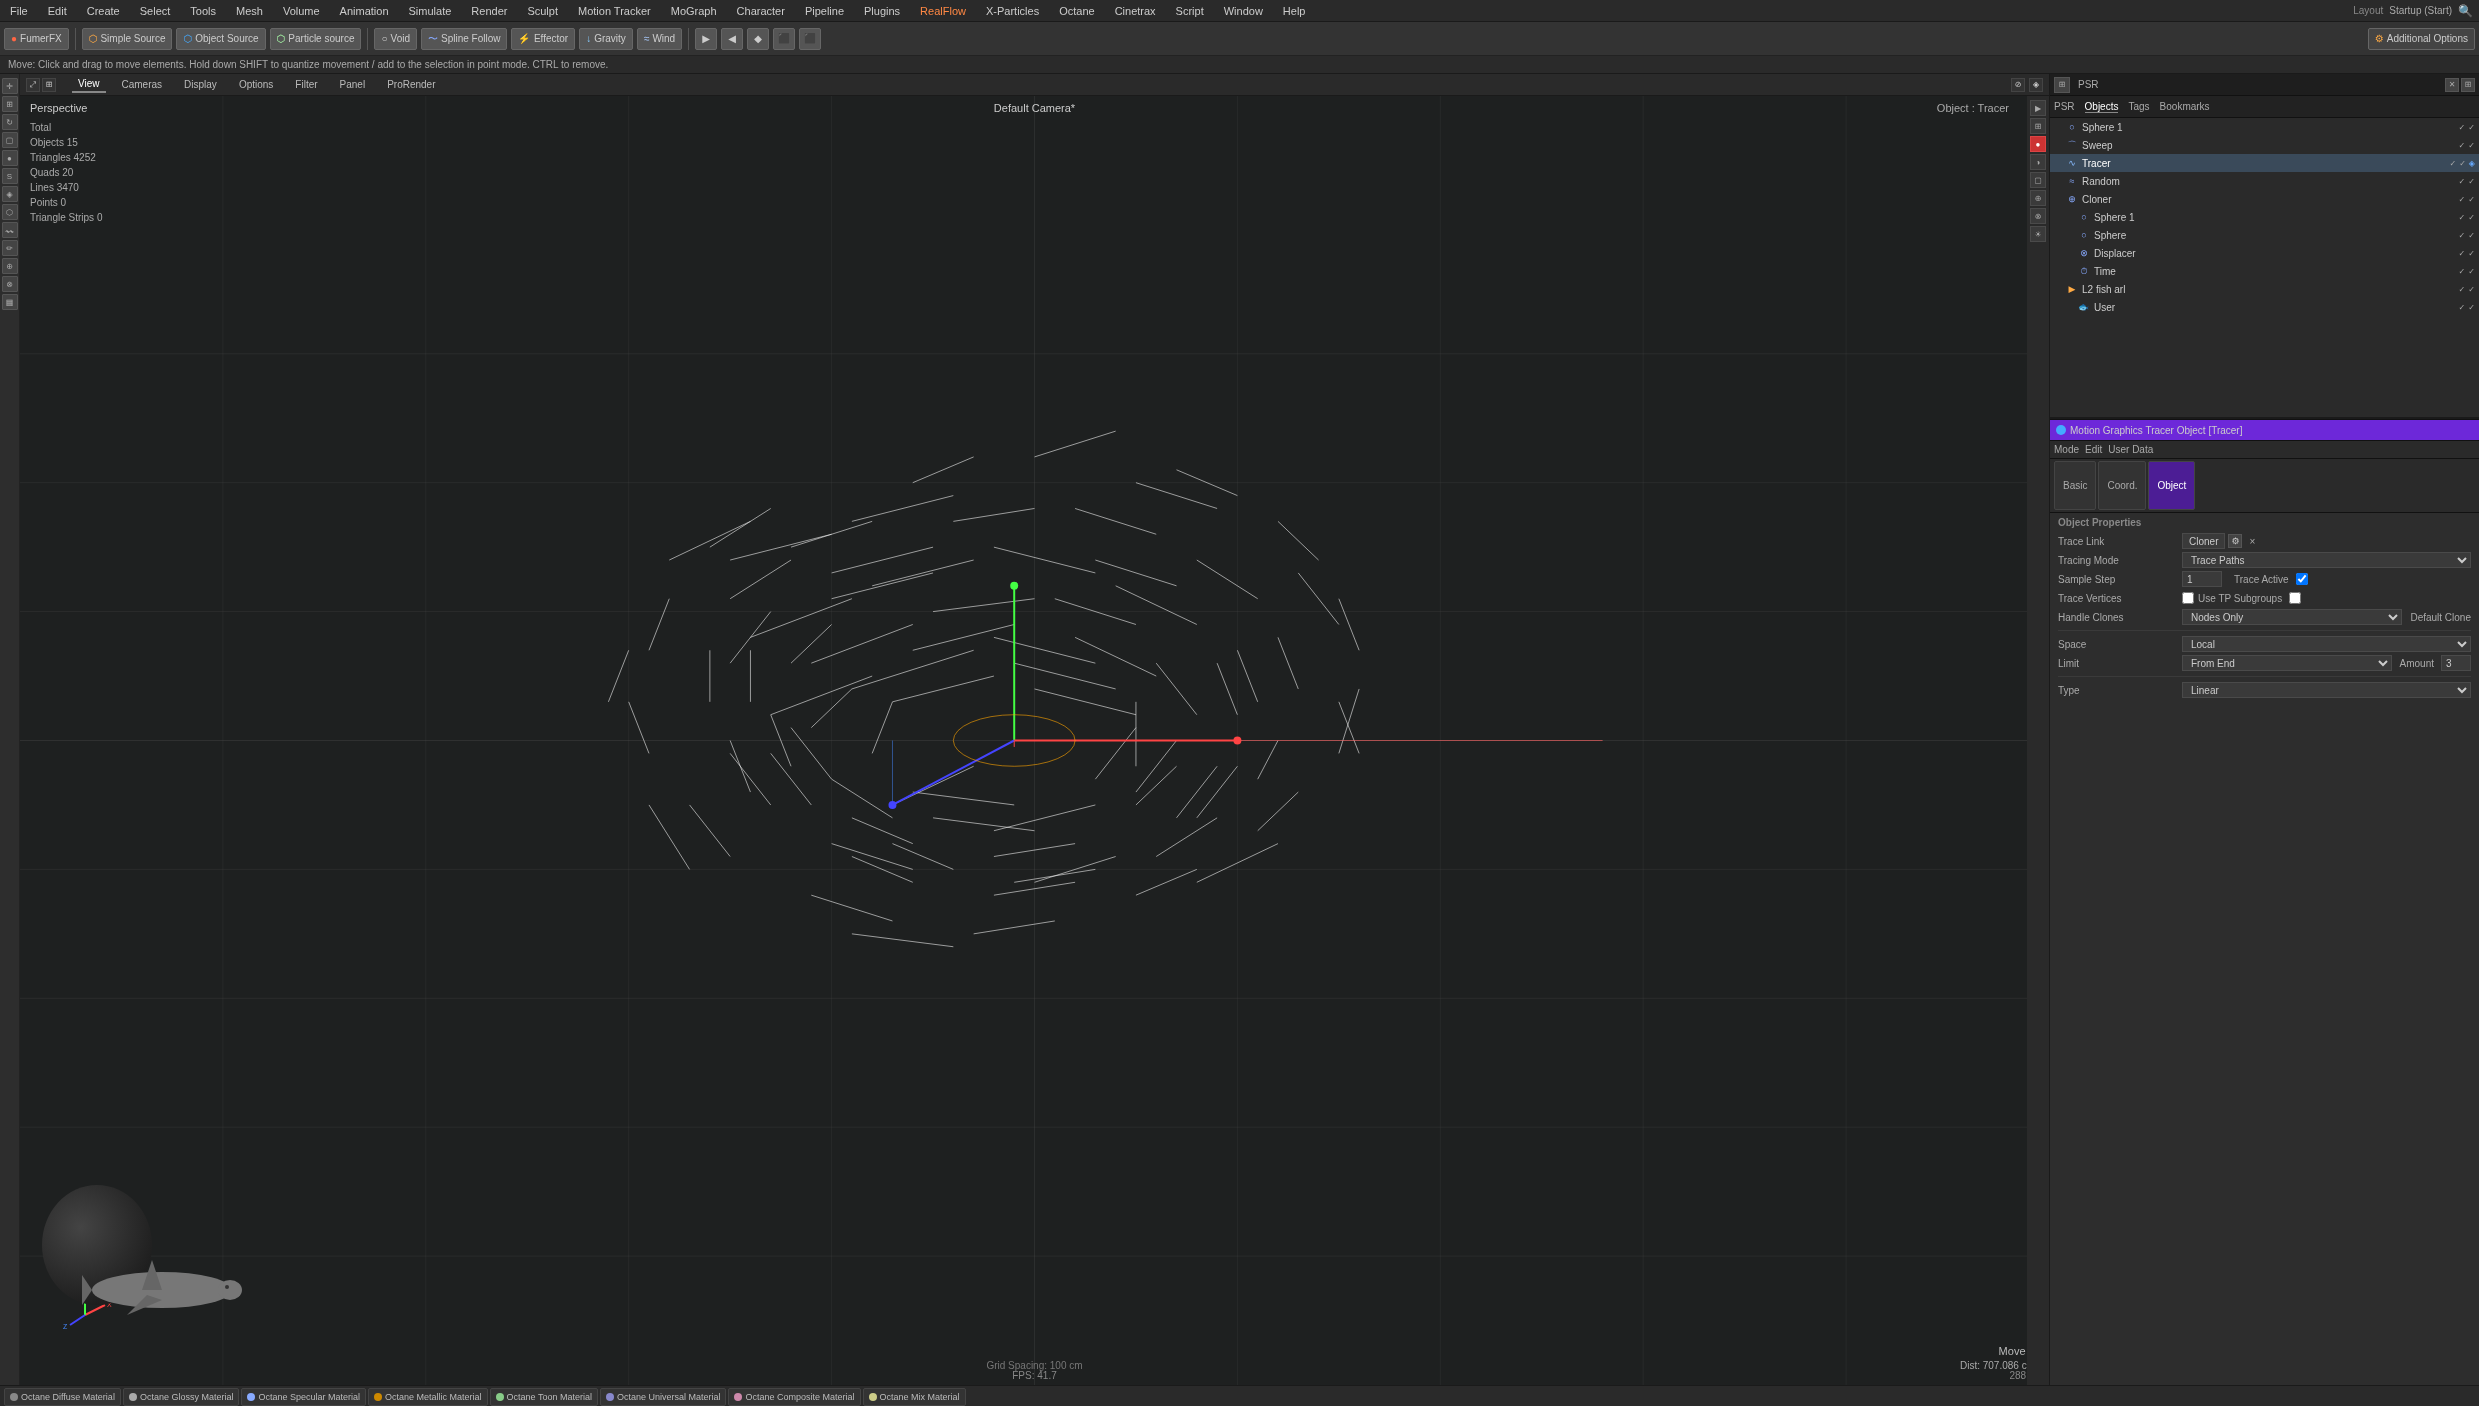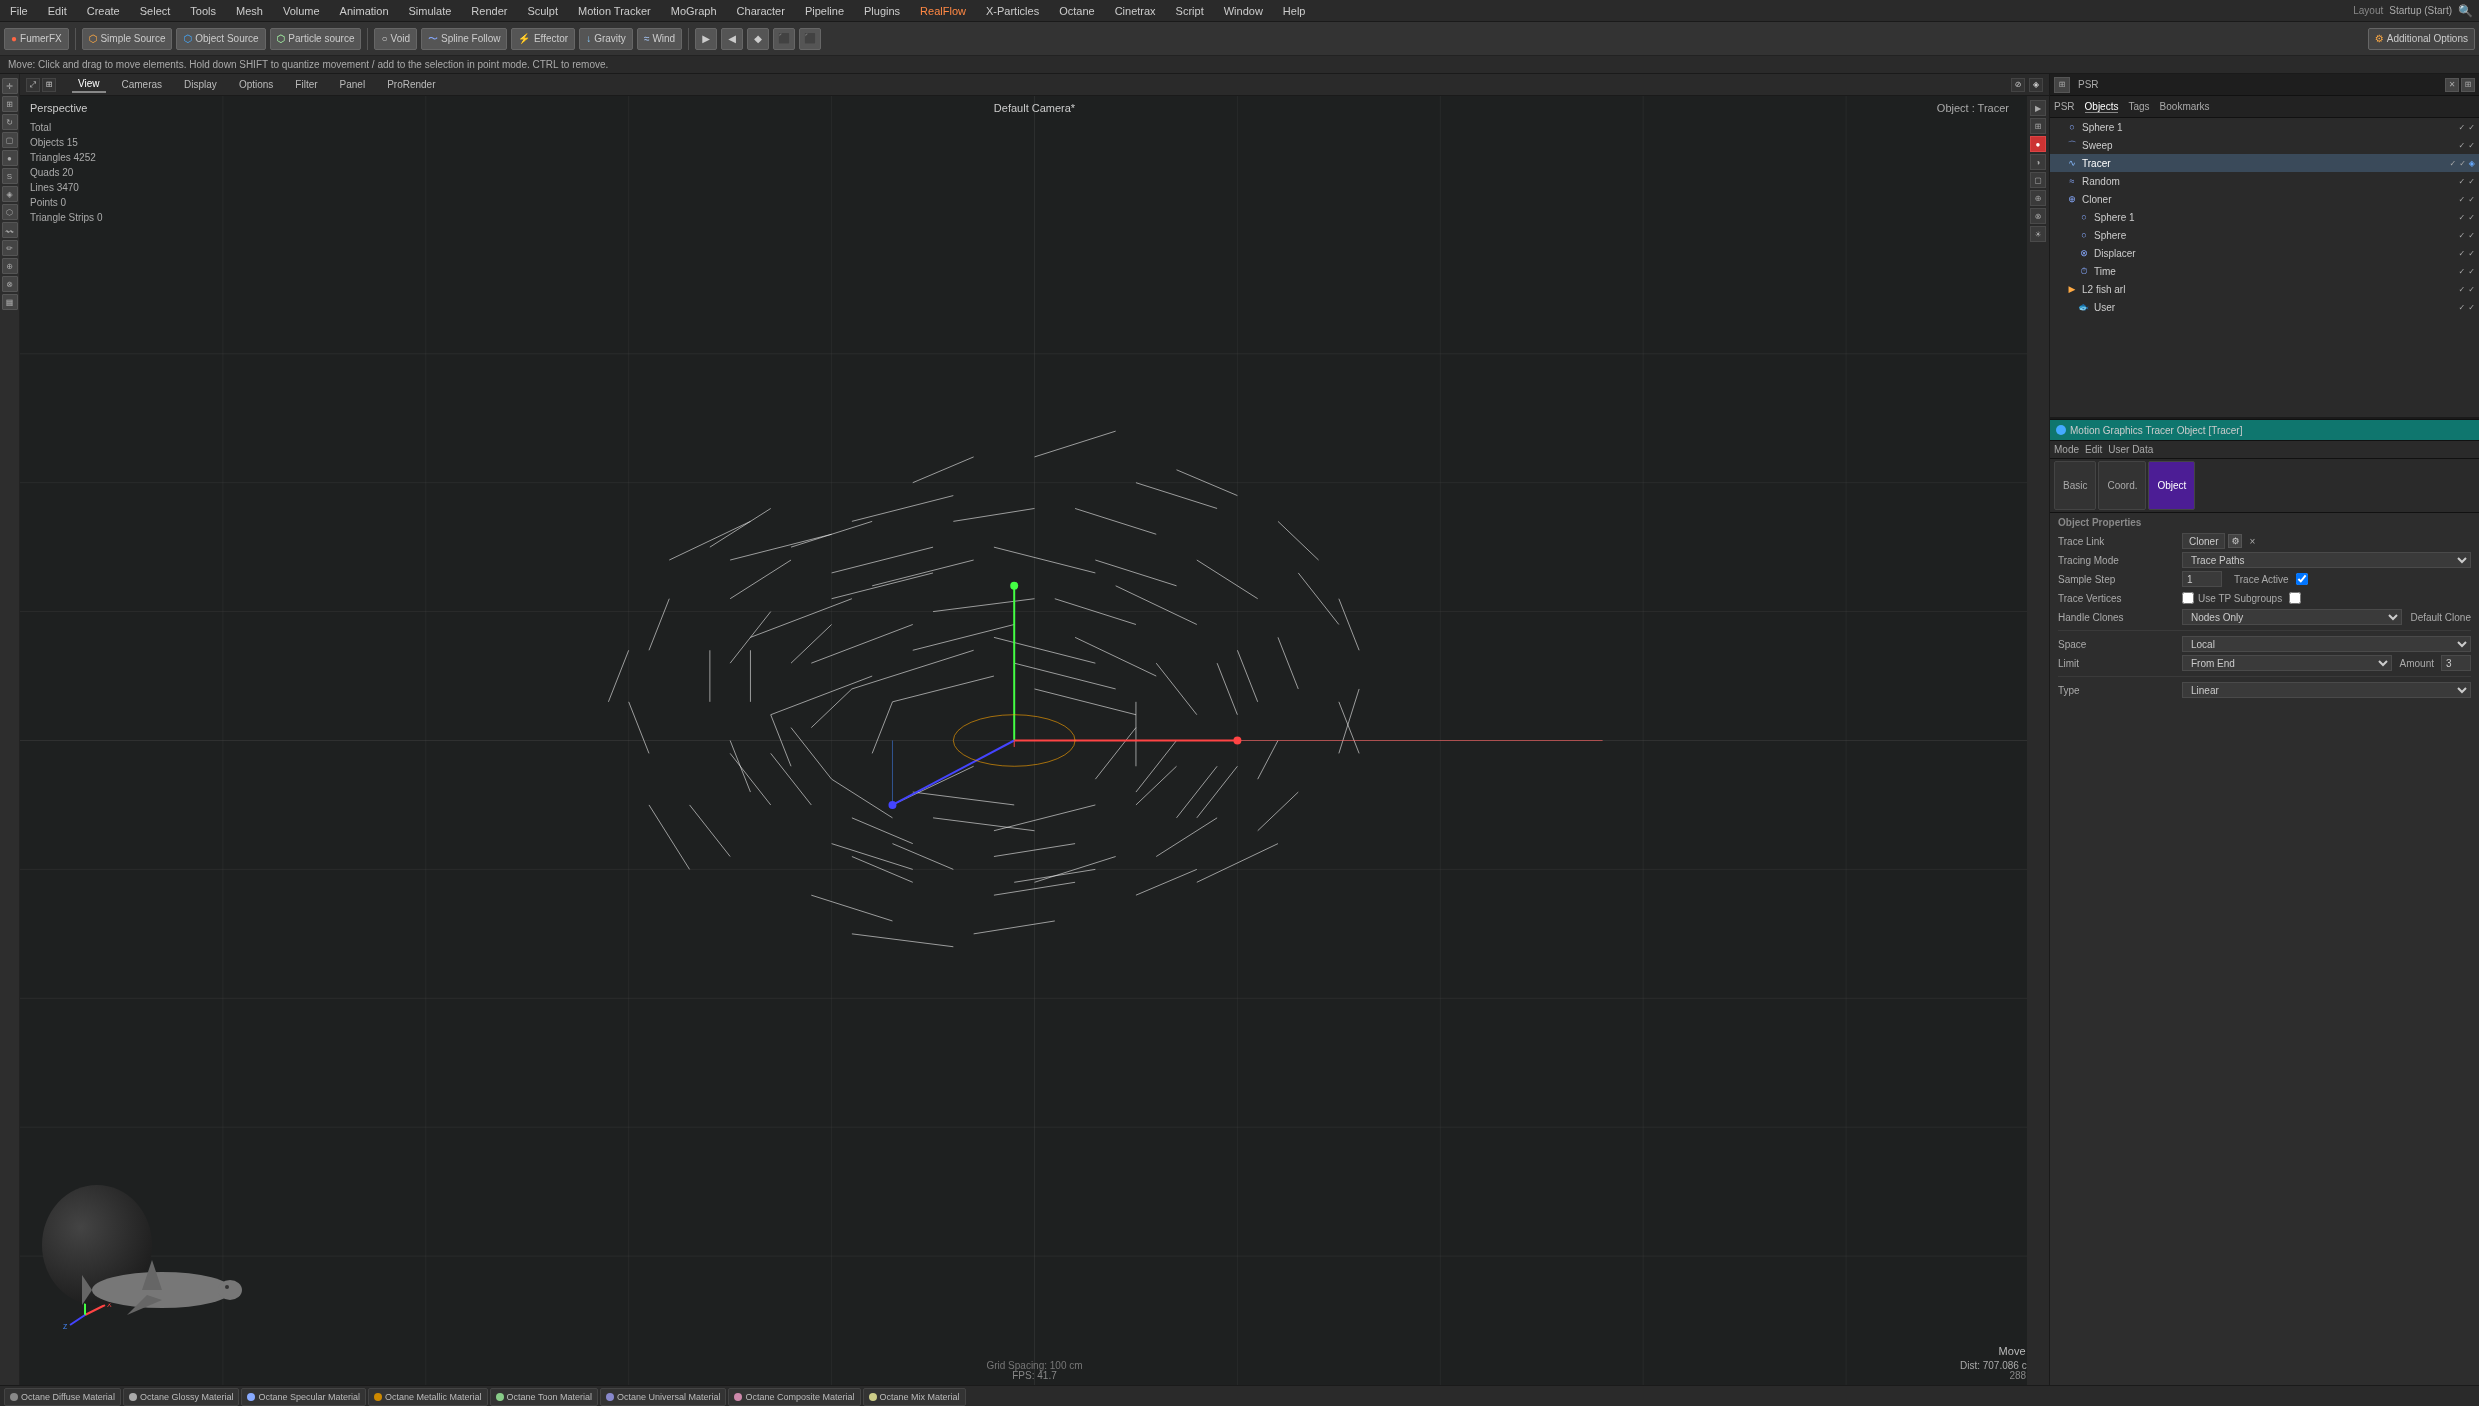--- a/index.html
+++ b/index.html
@@ -732,21 +732,21 @@
         <span class="tree-icon" style="color:#88aaff;">🐟</span>
         <span class="tree-label">User</span>
         <div style="display:flex;gap:3px;margin-left:auto;">
           <span style="font-size:8px;color:#aaa;">✓</span>
           <span style="font-size:8px;color:#aaa;">✓</span>
         </div>
       </div>
     </div>
 
     <div id="properties-panel">
-      <div style="height:22px; background:#0f766e; display:flex; align-items:center; padding:0 6px; gap:4px; border-bottom:1px solid #111; border-top:1px solid #111;">
+      <div style="height:22px; background:#6d28d9; display:flex; align-items:center; padding:0 6px; gap:4px; border-bottom:1px solid #111; border-top:1px solid #111;">
         <span style="width:10px;height:10px;background:#44aaff;border-radius:50%;display:inline-block;"></span>
         <span style="font-size:10px; color:#ccc;">Motion Graphics Tracer Object [Tracer]</span>
       </div>
 
       <div style="height:18px; background:#2a2a2a; display:flex; align-items:center; padding:0 4px; gap:6px; border-bottom:1px solid #111;">
         <span style="font-size:10px;color:#aaa;cursor:pointer;">Mode</span>
         <span style="font-size:10px;color:#aaa;cursor:pointer;">Edit</span>
         <span style="font-size:10px;color:#aaa;cursor:pointer;">User Data</span>
       </div>
 

